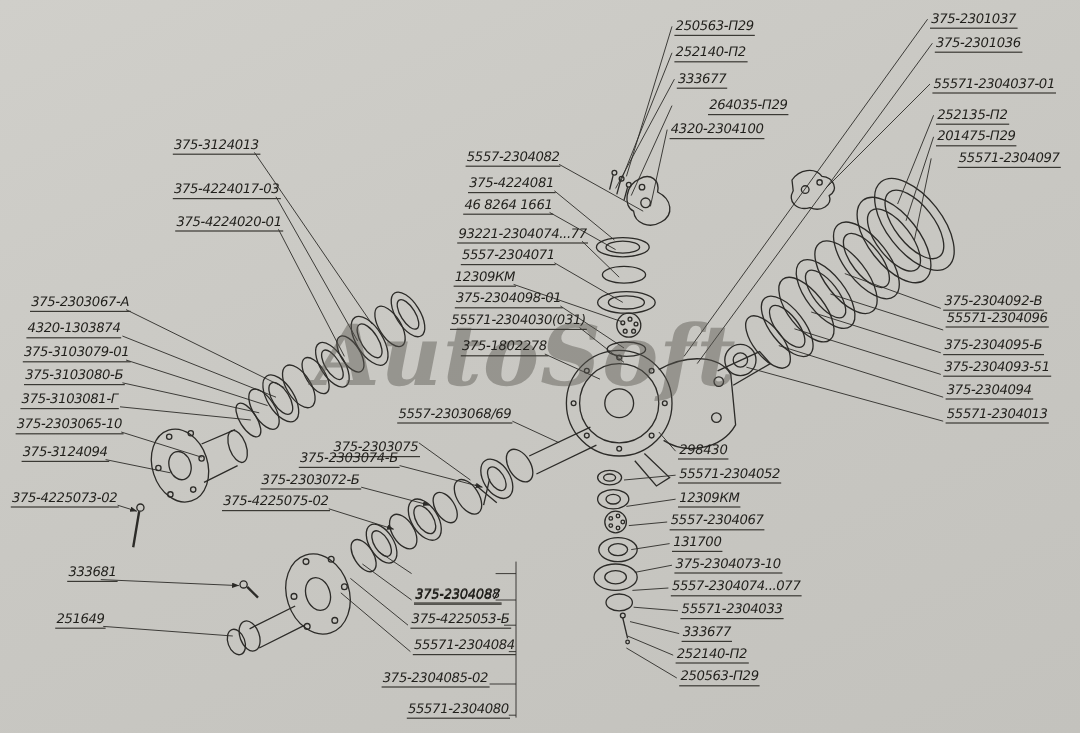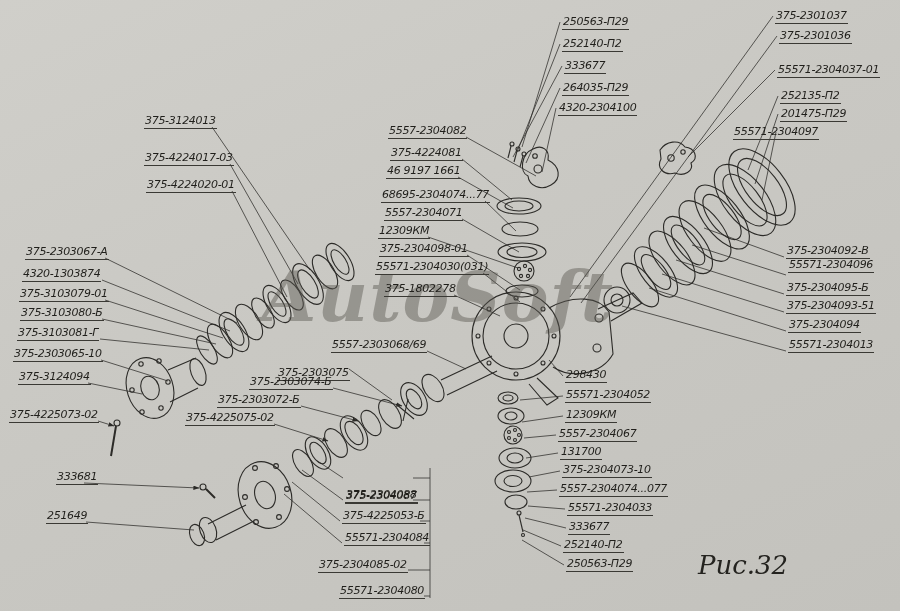--- a/index.html
+++ b/index.html
@@ -273,31 +273,31 @@
       <line x1="424" y1="596" x2="430" y2="596"></line>
     </g>
   </svg>
 
   <div class="watermark">AutoSoft</div>
 
   <div>
     <div class="lbl" style="left:562px;top:16px">250563-П29</div>
     <div class="lbl" style="left:562px;top:38px">252140-П2</div>
     <div class="lbl" style="left:564px;top:60px">333677</div>
-    <div class="lbl" style="left:562px;top:82px">264035-П29</div>
+    <div class="lbl" style="left:590px;top:82px">264035-П29</div>
     <div class="lbl" style="left:558px;top:102px">4320-2304100</div>
   </div>
 
   <div>
     <div class="lbl" style="left:775px;top:10px">375-2301037</div>
     <div class="lbl" style="left:779px;top:30px">375-2301036</div>
     <div class="lbl" style="left:777px;top:64px">55571-2304037-01</div>
     <div class="lbl" style="left:780px;top:90px">252135-П2</div>
     <div class="lbl" style="left:780px;top:108px">201475-П29</div>
-    <div class="lbl" style="left:733px;top:126px">55571-2304097</div>
+    <div class="lbl" style="left:798px;top:126px">55571-2304097</div>
   </div>
 
   <div>
     <div class="lbl" style="left:144px;top:115px">375-3124013</div>
     <div class="lbl" style="left:144px;top:152px">375-4224017-03</div>
     <div class="lbl" style="left:146px;top:179px">375-4224020-01</div>
   </div>
 
   <div>
     <div class="lbl" style="left:25px;top:246px">375-2303067-А</div>
@@ -311,22 +311,22 @@
   </div>
 
   <div>
     <div class="lbl" style="left:56px;top:471px">333681</div>
     <div class="lbl" style="left:46px;top:510px">251649</div>
   </div>
 
   <div>
     <div class="lbl" style="left:388px;top:125px">5557-2304082</div>
     <div class="lbl" style="left:390px;top:147px">375-4224081</div>
-    <div class="lbl" style="left:386px;top:165px">46 9197 1661</div>
-    <div class="lbl" style="left:381px;top:189px">68695-2304074...77</div>
+    <div class="lbl" style="left:386px;top:165px">46 8264 1661</div>
+    <div class="lbl" style="left:381px;top:189px">93221-2304074...77</div>
     <div class="lbl" style="left:384px;top:207px">5557-2304071</div>
     <div class="lbl" style="left:378px;top:225px">12309КМ</div>
     <div class="lbl" style="left:379px;top:243px">375-2304098-01</div>
     <div class="lbl" style="left:375px;top:261px">55571-2304030(031)</div>
     <div class="lbl" style="left:384px;top:283px">375-1802278</div>
   </div>
 
   <div>
     <div class="lbl" style="left:331px;top:339px">5557-2303068/69</div>
     <div class="lbl" style="left:277px;top:367px">375-2303075</div>
@@ -360,15 +360,14 @@
 
   <div>
     <div class="lbl" style="left:345px;top:490px">375-2304087</div>
     <div class="lbl" style="left:345px;top:489px">375-2304088</div>
     <div class="lbl" style="left:342px;top:510px">375-4225053-Б</div>
     <div class="lbl" style="left:344px;top:532px">55571-2304084</div>
     <div class="lbl" style="left:318px;top:559px">375-2304085-02</div>
     <div class="lbl" style="left:339px;top:585px">55571-2304080</div>
   </div>
 
-  <div class="caption">Рис.32</div>
 
 </div>
 
 </body></html>

